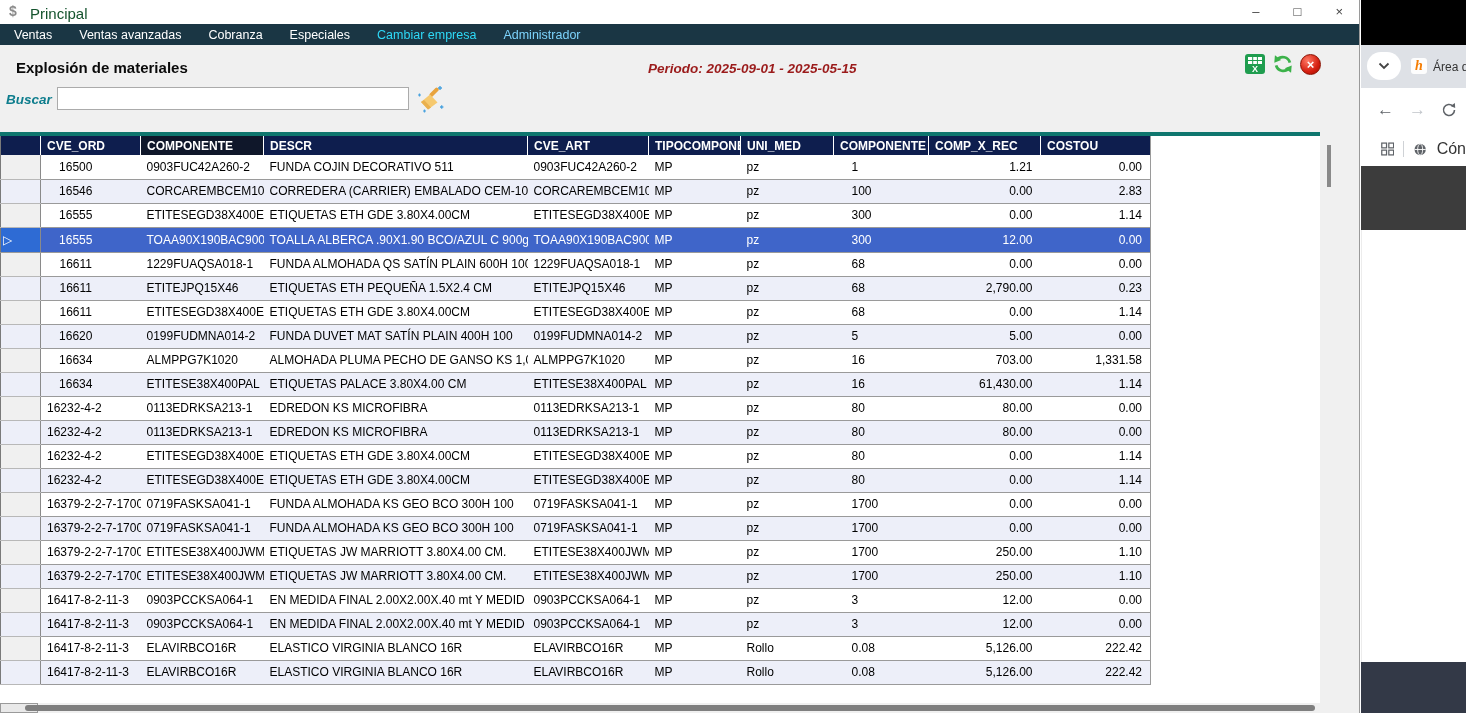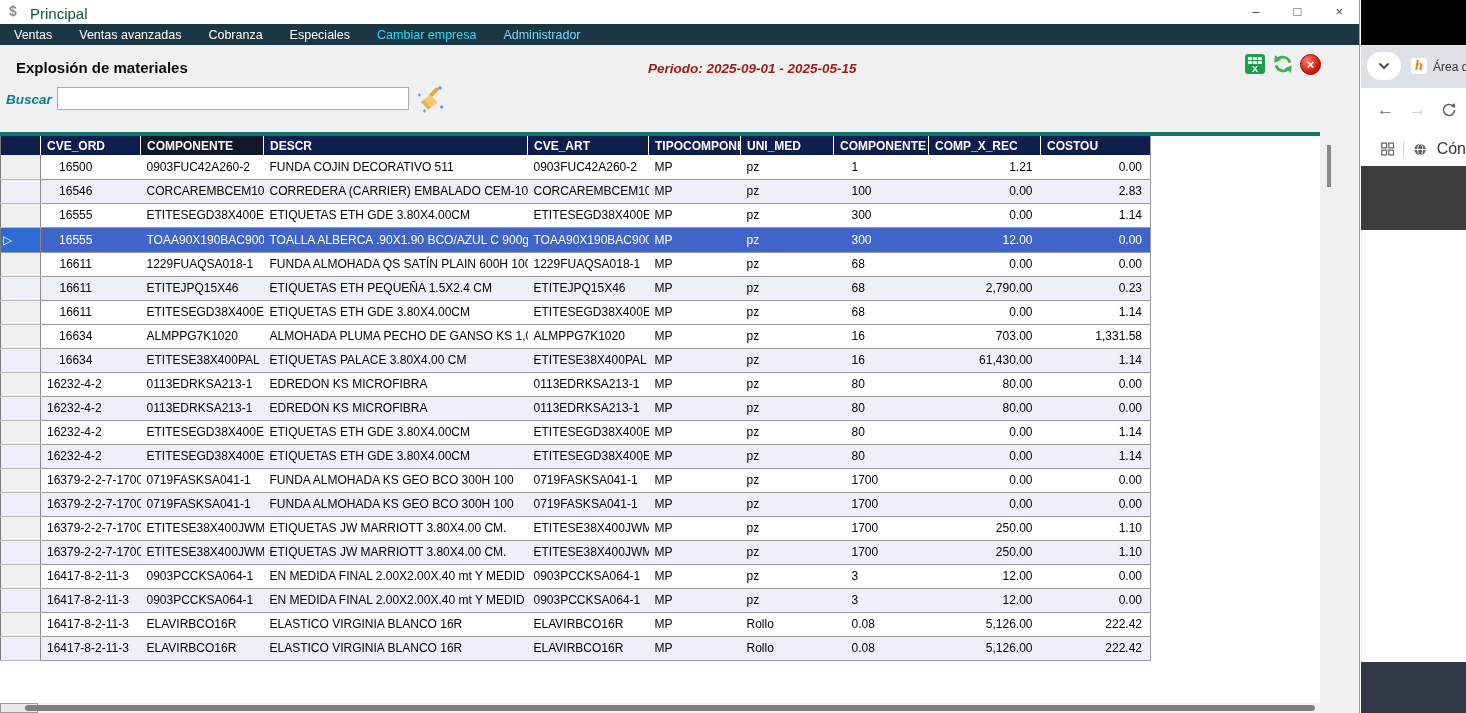--- a/index.html
+++ b/index.html
@@ -262,20 +262,32 @@
             <td class="numr">16611</td>
             <td>ETITESEGD38X400E</td>
             <td>ETIQUETAS ETH GDE 3.80X4.00CM</td>
             <td>ETITESEGD38X400E</td>
             <td>MP</td>
             <td>pz</td>
             <td class="req">68</td>
             <td class="r">0.00</td>
             <td class="r">1.14</td>
           </tr>
+          <tr class="alt">
+            <td class="selcell"></td>
+            <td class="numr">16620</td>
+            <td>0199FUDMNA014-2</td>
+            <td>FUNDA DUVET MAT SATÍN PLAIN 400H 100</td>
+            <td>0199FUDMNA014-2</td>
+            <td>MP</td>
+            <td>pz</td>
+            <td class="req">5</td>
+            <td class="r">5.00</td>
+            <td class="r">0.00</td>
+          </tr>
           <tr>
             <td class="selcell"></td>
             <td class="numr">16634</td>
             <td>ALMPPG7K1020</td>
             <td>ALMOHADA PLUMA PECHO DE GANSO KS 1,020 g</td>
             <td>ALMPPG7K1020</td>
             <td>MP</td>
             <td>pz</td>
             <td class="req">16</td>
             <td class="r">703.00</td>

